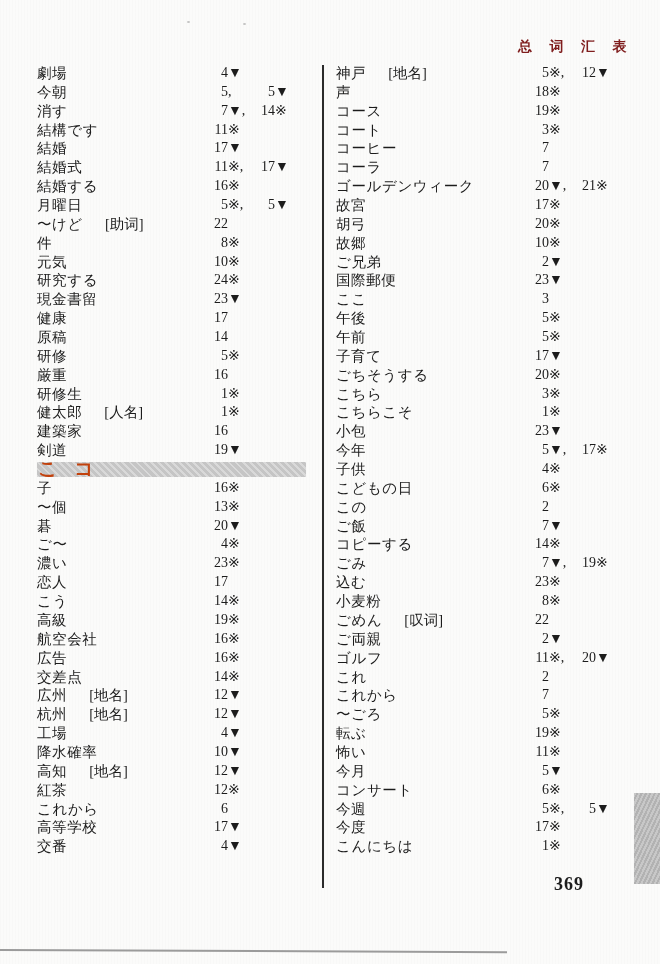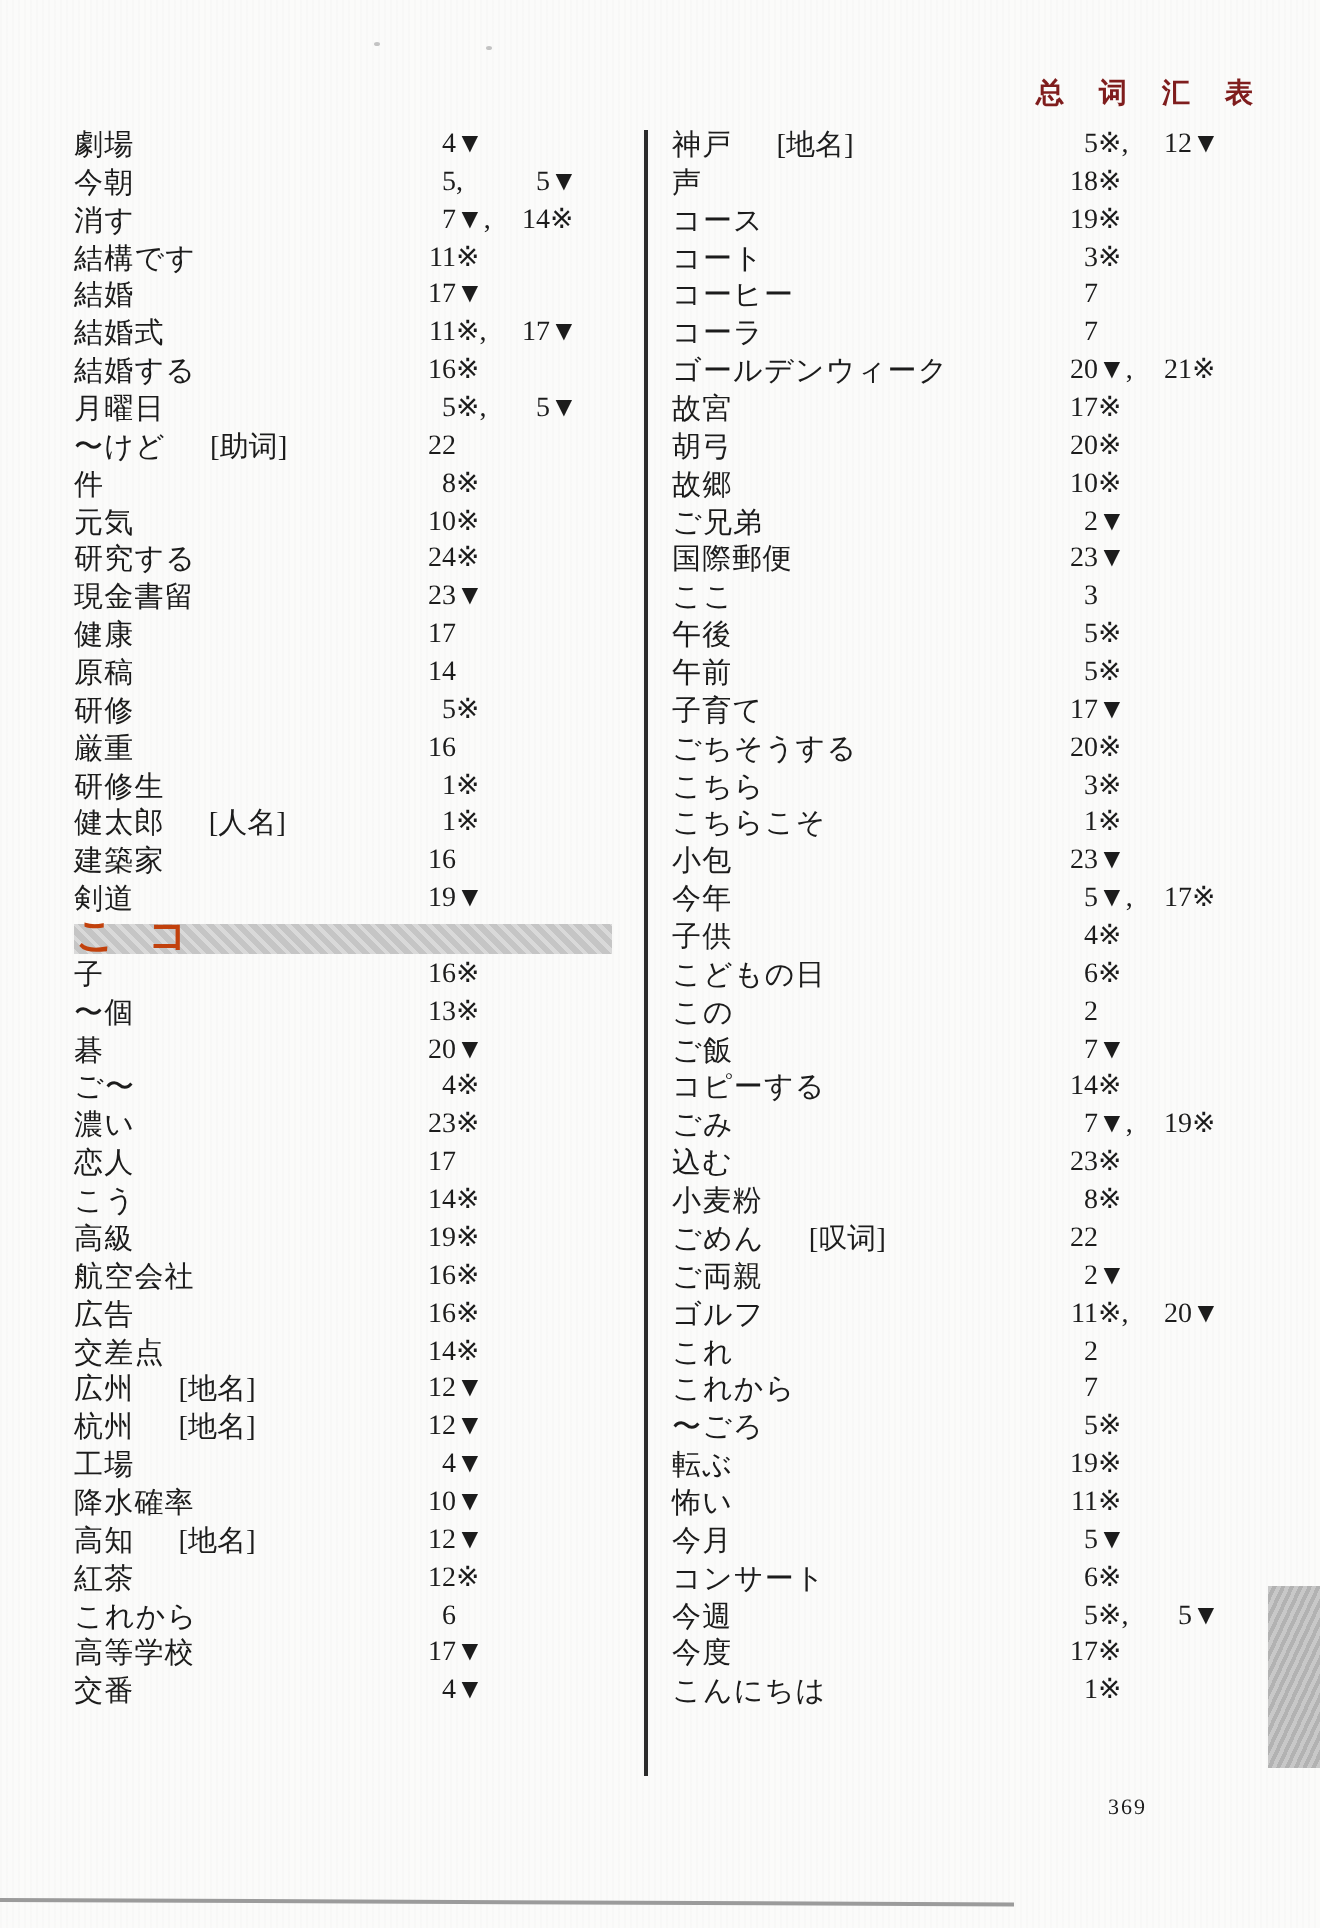--- a/index.html
+++ b/index.html
@@ -41,21 +41,21 @@
   .section-bar {
     position:absolute; left:0; top:1.5px; width:269px; height:15.5px;
     background:#cbcbcb;
     background-image:repeating-linear-gradient(45deg, rgba(255,255,255,0.28) 0 2px, rgba(0,0,0,0.03) 2px 5px);
   }
   .section-label {
     position:absolute; left:1px; top:0; z-index:1;
     font-weight:bold; font-size:19px; line-height:18.86px;
     word-spacing:10px; letter-spacing:1px; color:#c2410c;
   }
-  .page-number { position:absolute; top:898px; left:554px; font-size:11px; letter-spacing:1px; }
+  .page-number { position:absolute; top:874px; left:554px; font-size:18px; letter-spacing:1px;font-weight:bold; }
   .edge-tab {
     position:absolute; left:634px; top:793px; width:26px; height:91px;
     background:#b9b9b9;
     background-image:repeating-linear-gradient(115deg, rgba(255,255,255,0.22) 0 2px, rgba(0,0,0,0.04) 2px 4px);
   }
   .scan-edge {
     position:absolute; left:0; top:949px; width:507px; height:2px;
     background:#9b9b9b; transform:rotate(0.25deg); transform-origin:left center;
   }
   .speck { position:absolute; width:3px; height:2px; background:#c3c3c3; border-radius:50%; }

